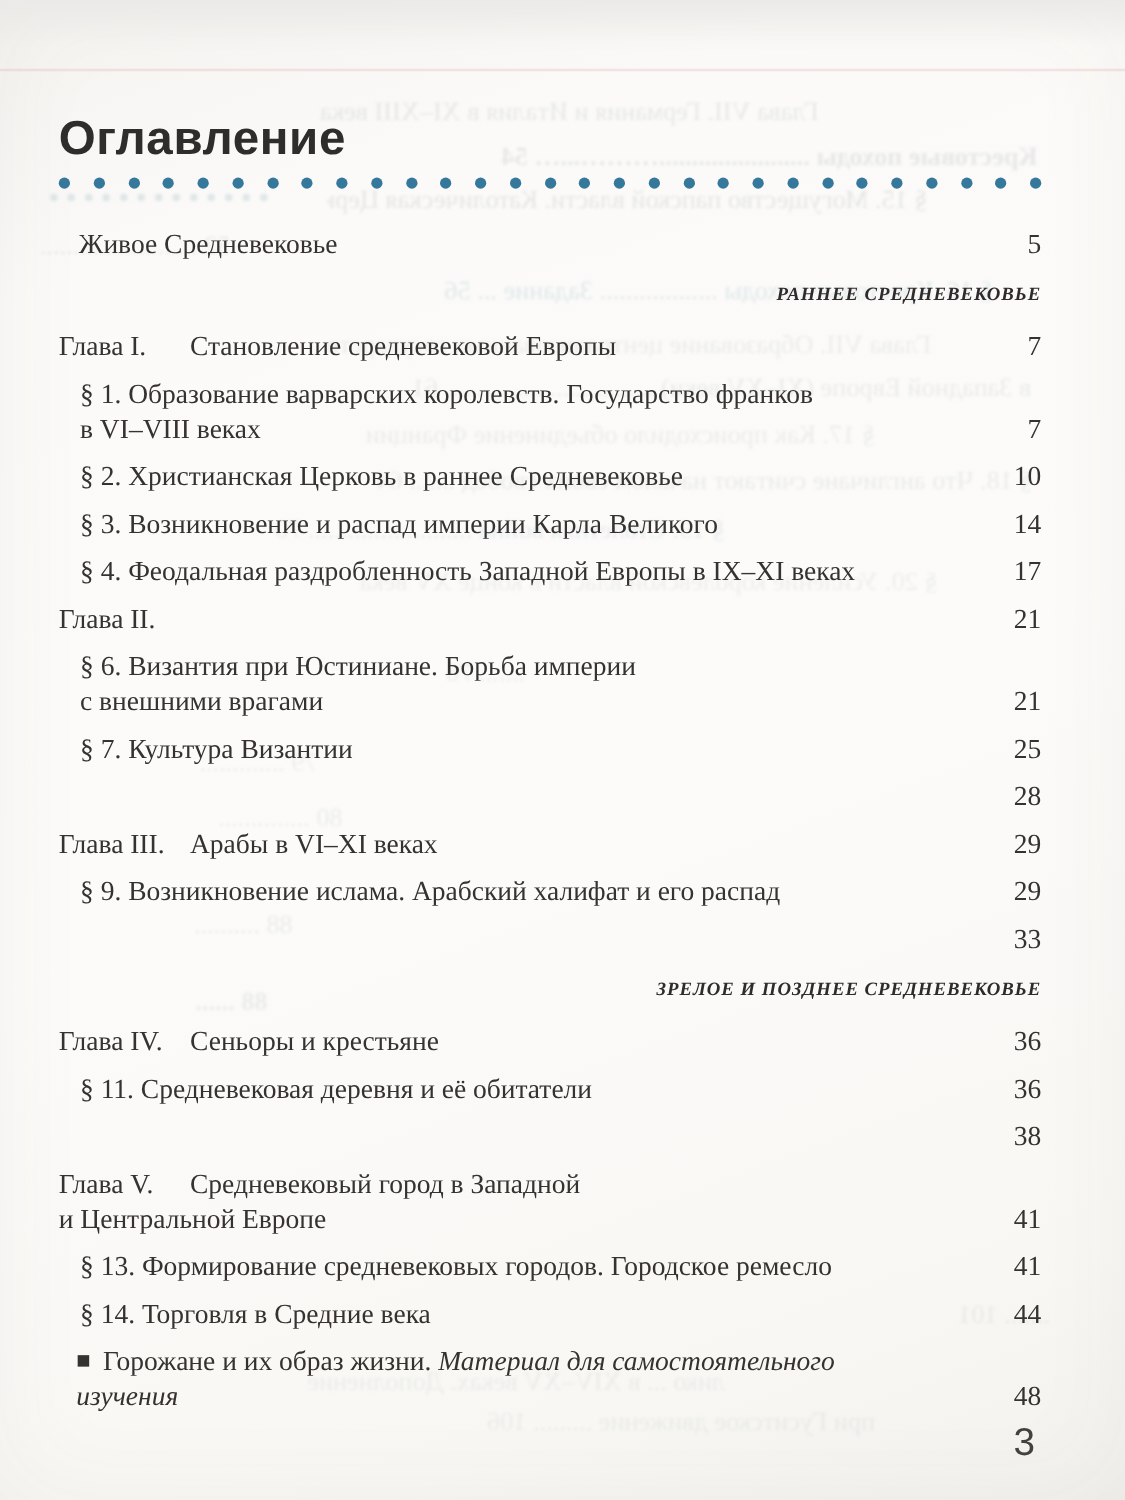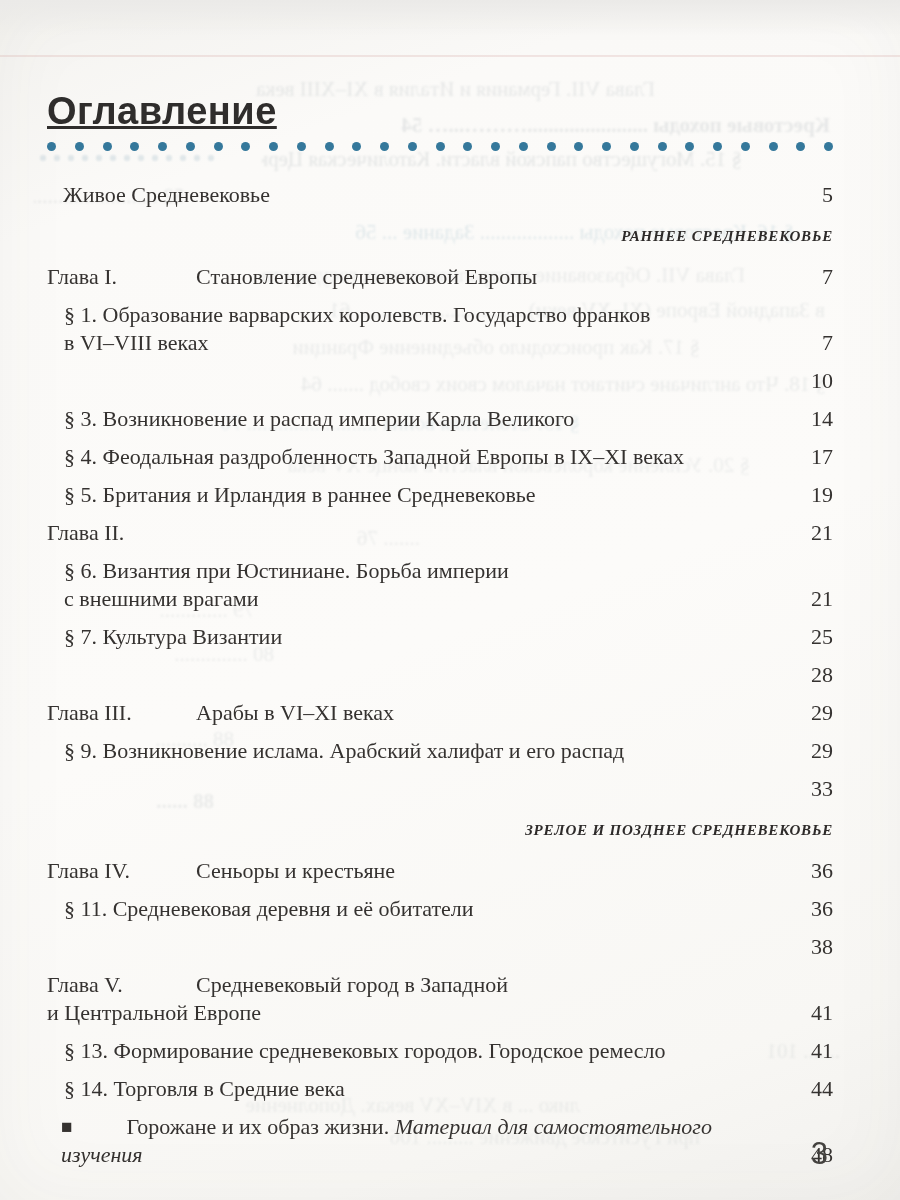--- a/index.html
+++ b/index.html
@@ -33,38 +33,38 @@
   .ghost-line.accent{color:#4f88a4;}
   .ghost-line.bold{font-weight:bold;}
   .ghost-dots{position:absolute;display:flex;}
   .ghost-dots i{width:6px;height:6px;border-radius:50%;background:#7fa3b5;margin-right:8px;}
 
   
   .content{position:absolute;left:47px;top:0;width:786px;}
   h1.title{
     margin:88px 0 0;
     font-family:"Liberation Sans",sans-serif;font-weight:bold;
-    font-size:38px;line-height:46px;letter-spacing:.5px;color:#2f2d2c;text-decoration:underline;
+    font-size:38px;line-height:46px;letter-spacing:.5px;color:#2f2d2c;
   }
   .dot-row{margin-top:8px;display:flex;justify-content:space-between;}
   .dot-row i{width:9px;height:9px;border-radius:50%;}
 
   .toc{
     margin-top:30px;display:flex;flex-direction:column;gap:10px;
     font-size:22px;line-height:28px;color:#353230;
   }
   .section-header{
     text-align:right;font-weight:bold;font-size:15px;
     letter-spacing:.8px;color:#2e2b2a;margin:3px 0;font-style:italic;
   }
   .entry{display:block;}
   .entry.para{padding-left:17px;}
   .entry.intro{padding-left:16px;}
   .entry.extra{padding-left:14px;}
-  .line{display:flex;align-items:flex-end;gap:44px;}
+  .line{display:flex;align-items:flex-end;}
   .line-text{white-space:pre-wrap;}
   .line-text em{font-style:italic;}
   .ch-label{display:inline-block;min-width:105px;white-space:pre;}
   .bullet{margin-right:10px;font-size:19px;line-height:28px;}
   .leader{
     flex:1 1 auto;margin:0 2px 0 7px;
     background:radial-gradient(circle,#46413c 1.15px,rgba(0,0,0,0) 1.5px)
                repeat-x left bottom 5px/5.4px 6px;
   }
   .page-num{min-width:26px;text-align:right;white-space:nowrap;}
@@ -172,43 +172,37 @@
             <span class="line-text"><span>§ 1. Образование варварских королевств. Государство франков</span></span>
           </div>
           <div class="line">
             <span class="line-text"><span>в VI–VIII веках</span></span>
             <span class="leader"></span>
             <span class="page-num">7</span>
           </div>
         </div>
         <div class="entry para">
           <div class="line">
+            <span class="line-text"><span>§ 2. Христианская Церковь в раннее Средневековье</span></span>
             <span class="leader"></span>
             <span class="page-num">10</span>
           </div>
         </div>
         <div class="entry para">
           <div class="line">
             <span class="line-text"><span>§ 3. Возникновение и распад империи Карла Великого</span></span>
             <span class="leader"></span>
             <span class="page-num">14</span>
           </div>
         </div>
         <div class="entry para">
           <div class="line">
             <span class="line-text"><span>§ 4. Феодальная раздробленность Западной Европы в IX–XI веках</span></span>
             <span class="leader"></span>
             <span class="page-num">17</span>
-          </div>
-        </div>
-        <div class="entry para">
-          <div class="line">
-            <span class="line-text"><span>§ 5. Британия и Ирландия в раннее Средневековье</span></span>
-            <span class="leader"></span>
-            <span class="page-num">19</span>
           </div>
         </div>
         <div class="entry chapter">
           <div class="line">
             <span class="ch-label">Глава II.</span>
             <span class="leader"></span>
             <span class="page-num">21</span>
           </div>
         </div>
         <div class="entry para">

